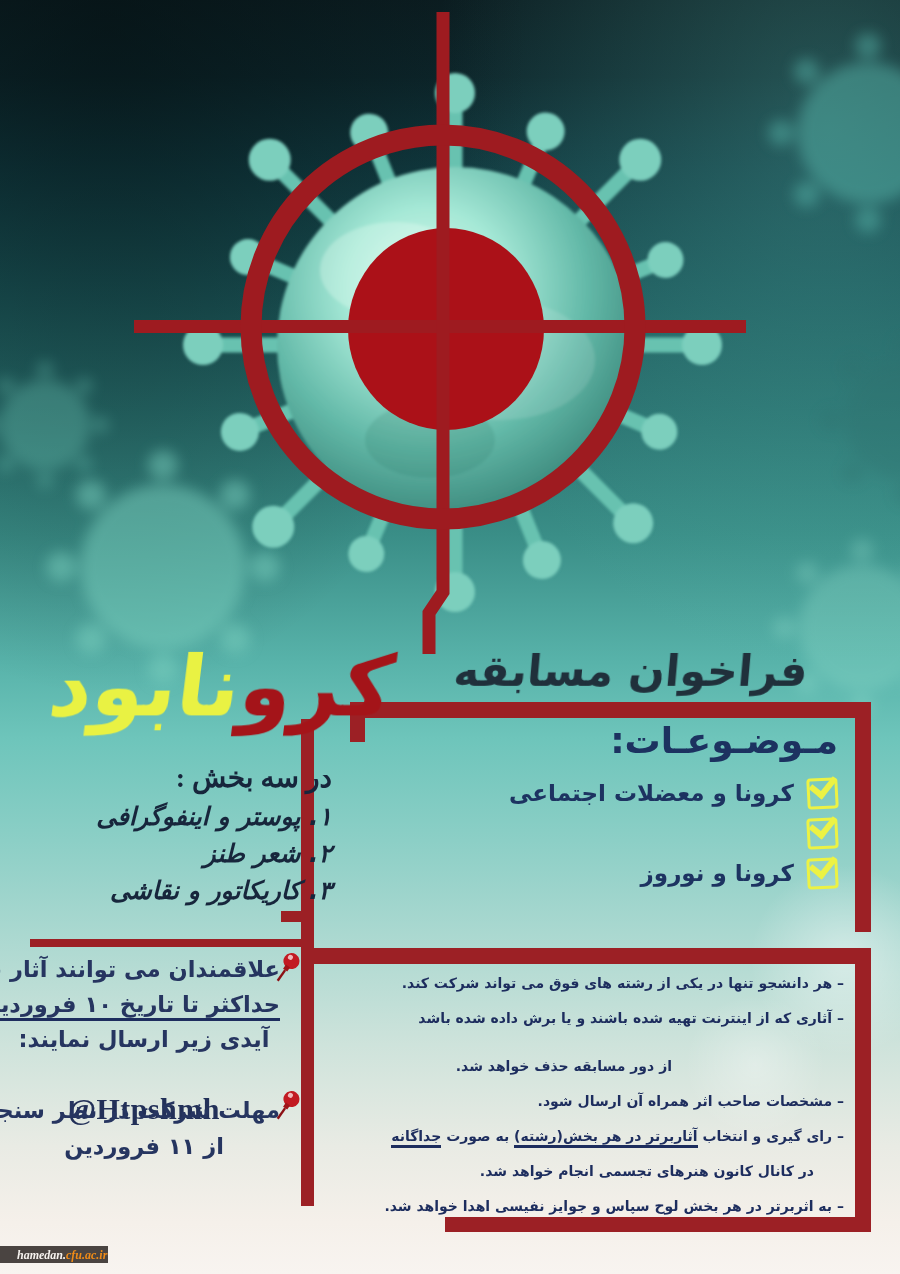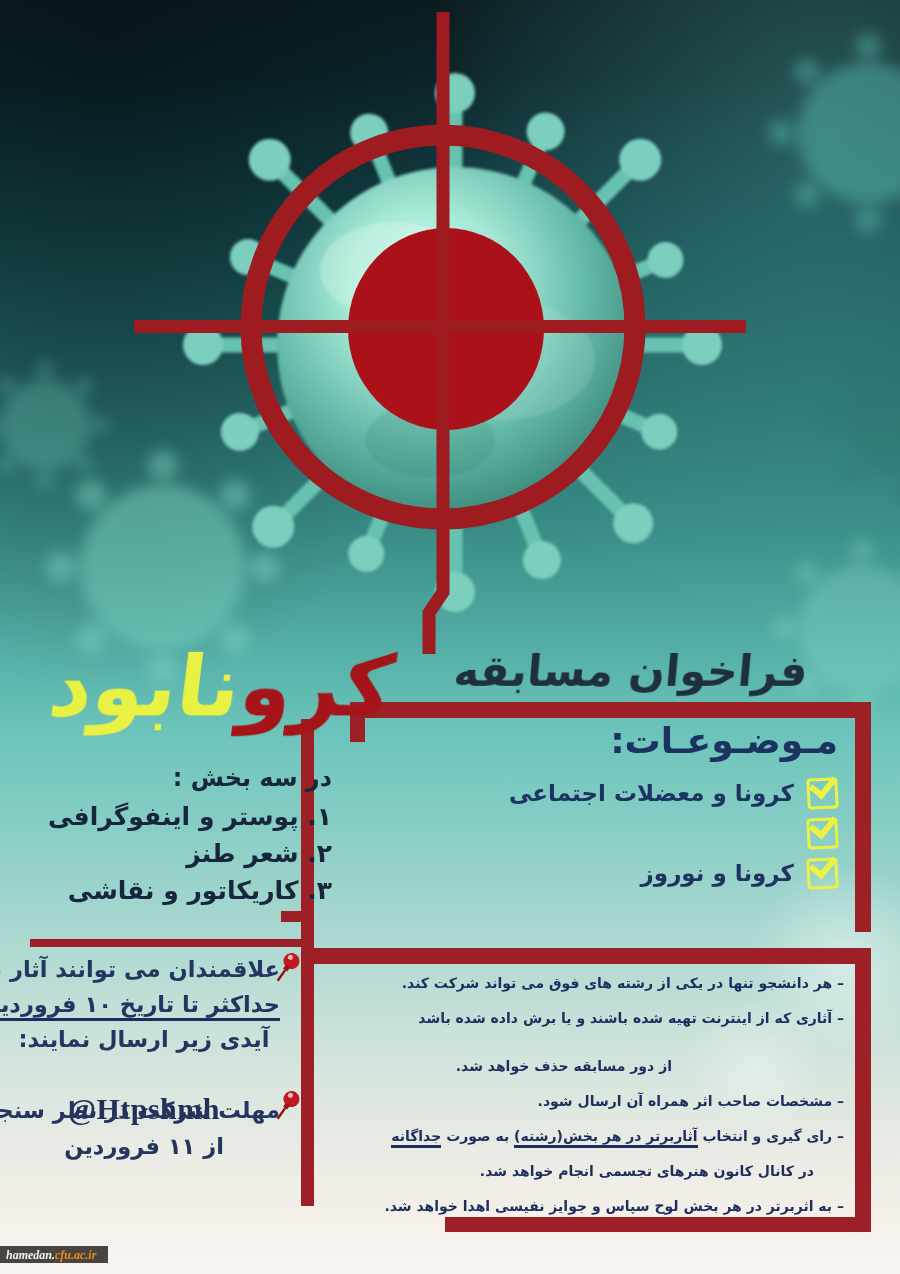--- a/index.html
+++ b/index.html
@@ -34,33 +34,33 @@
   .checkbox::after{content:"";position:absolute;left:1px;top:-5px;width:19px;height:11px;
     border-left:6px solid #ecf244;border-bottom:6px solid #ecf244;transform:rotate(-48deg);}
   .topic-label{font-size:23px;font-weight:bold;color:#1d3361;white-space:nowrap;}
   .rules{right:56px;top:966px;width:545px;direction:rtl;text-align:right;
     color:#1d2d5e;font-size:14px;font-weight:bold;}
   .rules div{line-height:35px;white-space:nowrap;}
   .rules .indent-big{padding-right:172px;margin-top:13px;}
   .rules .indent-sm{padding-right:30px;}
   .u{border-bottom:3px solid #1d2d5e;padding-bottom:1px;}
   .sections{right:568px;top:758px;direction:rtl;text-align:right;color:#17263c;white-space:nowrap;}
-  .sections .head{font-size:24px;font-weight:bold;line-height:40px;}
-  .sections .item{font-size:25px;font-weight:bold;line-height:37px;}
+  .sections .head{font-size:28px;font-weight:bold;line-height:40px;font-family:Liberation Serif, serif;}
+  .sections .item{font-size:25px;font-weight:bold;line-height:37px;font-style:italic;}
   .subm{left:8px;top:952px;width:272px;text-align:center;direction:rtl;
     color:#263560;font-size:22.5px;font-weight:bold;}
   .subm div{line-height:35px;white-space:nowrap;}
   .handle{font-size:30px;direction:ltr;letter-spacing:.5px;color:#223058;
     font-family:Liberation Serif, serif;margin-top:34px;}
   .survey{left:8px;top:1092px;width:272px;text-align:center;direction:rtl;
     color:#263560;font-size:22.5px;font-weight:bold;}
   .survey div{line-height:36px;white-space:nowrap;}
   .pin{position:absolute;z-index:4;}
   .footer{position:absolute;left:0;top:1246px;width:108px;height:17px;background:#4a4441;
-    z-index:5;display:flex;align-items:center;padding-left:6px;box-sizing:border-box;}
+    z-index:5;display:flex;align-items:center;padding-left:17px;box-sizing:border-box;}
   .footer span{font-family:"Liberation Serif",serif;font-style:italic;font-weight:bold;
     font-size:12px;line-height:1;}
   .site-white{color:#f7f3ef;}
   .site-orange{color:#ef8b17;}
 </style>
 </head>
 <body>
 
 <div class="poster">
 

